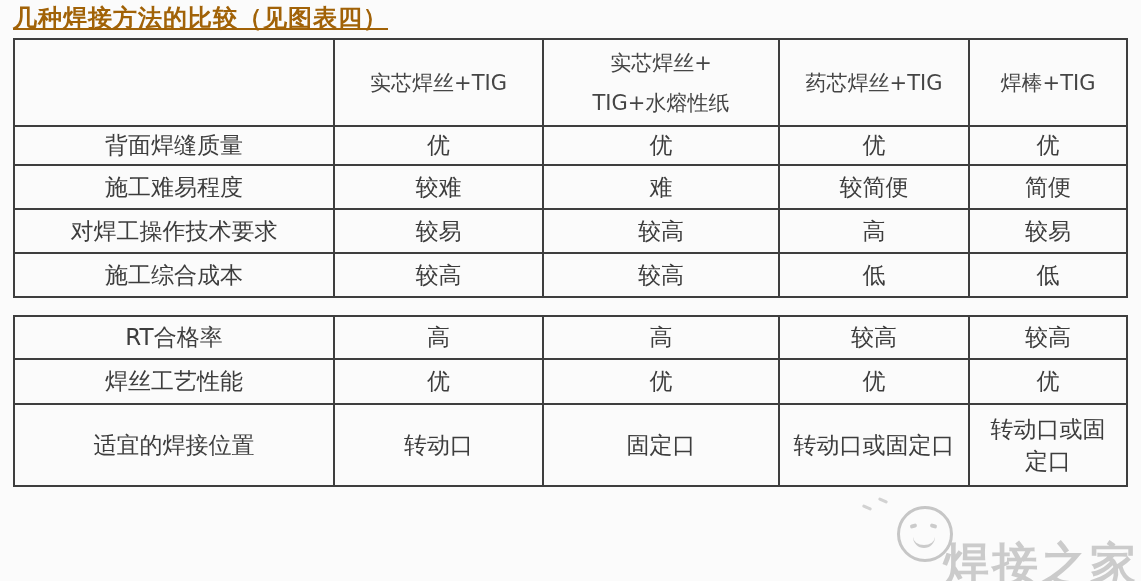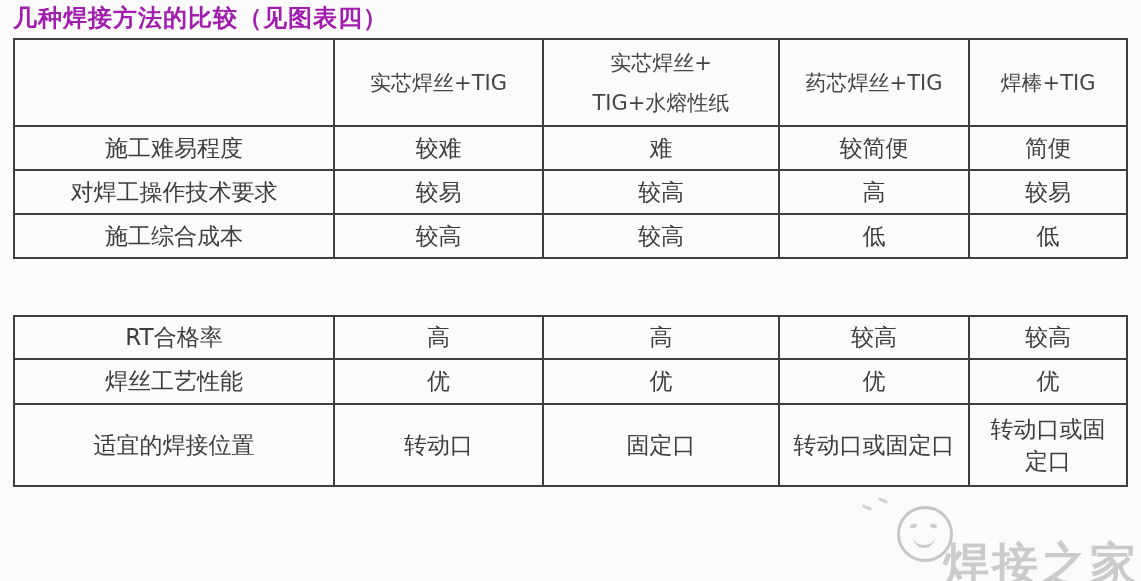--- a/index.html
+++ b/index.html
@@ -3,22 +3,23 @@
 <meta charset="utf-8">
 <style>
   html,body{margin:0;padding:0;}
   body{
     width:1141px;height:581px;position:relative;overflow:hidden;
     background:#fbfbfb;
     font-family:"DejaVu Sans","Liberation Sans",sans-serif;
   }
   .page-title{
     position:absolute;left:13px;top:2px;
-    font-size:24px;font-weight:600;color:#a21caf;letter-spacing:1px;
+    font-size:24px;font-weight:600;color:#a16207;letter-spacing:1px;
     z-index:2;
+    text-decoration:underline;
   }
   
   table.cmp{
     position:absolute;left:13px;border-collapse:collapse;table-layout:fixed;
     z-index:2;background:transparent;
   }
   table.cmp td{
     border:2px solid #3e3e3e;
     text-align:center;vertical-align:middle;
     color:#3d3d3d;font-size:23px;padding:0;
@@ -79,20 +80,27 @@
   </colgroup>
   <tbody>
       <tr class="hdr">
     <td></td>
     <td>实芯焊丝+TIG</td>
     <td>实芯焊丝+
 TIG+水熔性纸</td>
     <td>药芯焊丝+TIG</td>
     <td>焊棒+TIG</td>
   </tr>
+  <tr class="r0">
+    <td>背面焊缝质量</td>
+    <td>优</td>
+    <td>优</td>
+    <td>优</td>
+    <td>优</td>
+  </tr>
   <tr class="r1">
     <td>施工难易程度</td>
     <td>较难</td>
     <td>难</td>
     <td>较简便</td>
     <td>简便</td>
   </tr>
   <tr class="r2">
     <td>对焊工操作技术要求</td>
     <td>较易</td>

